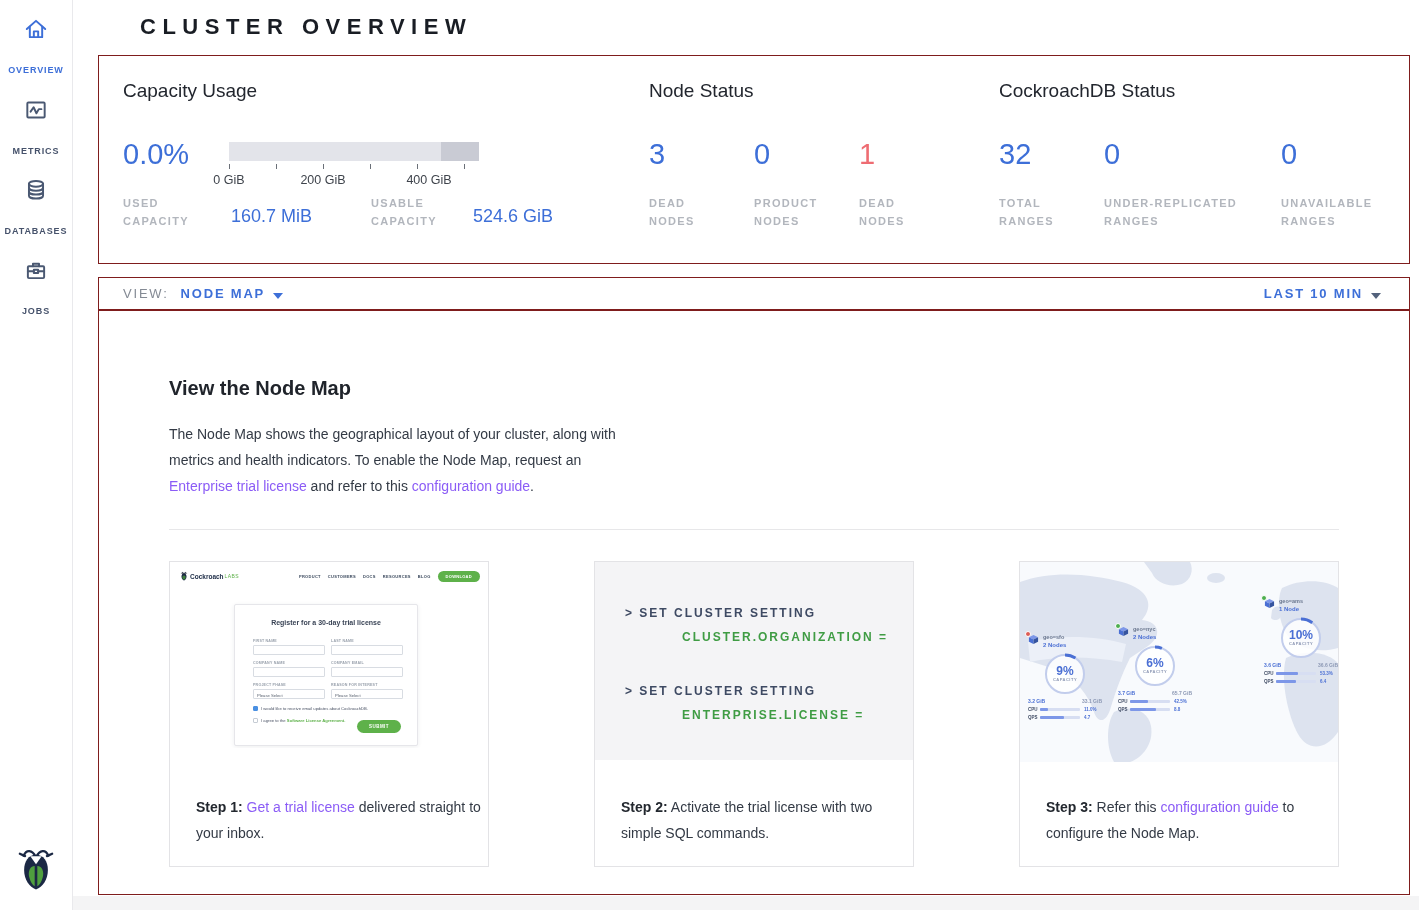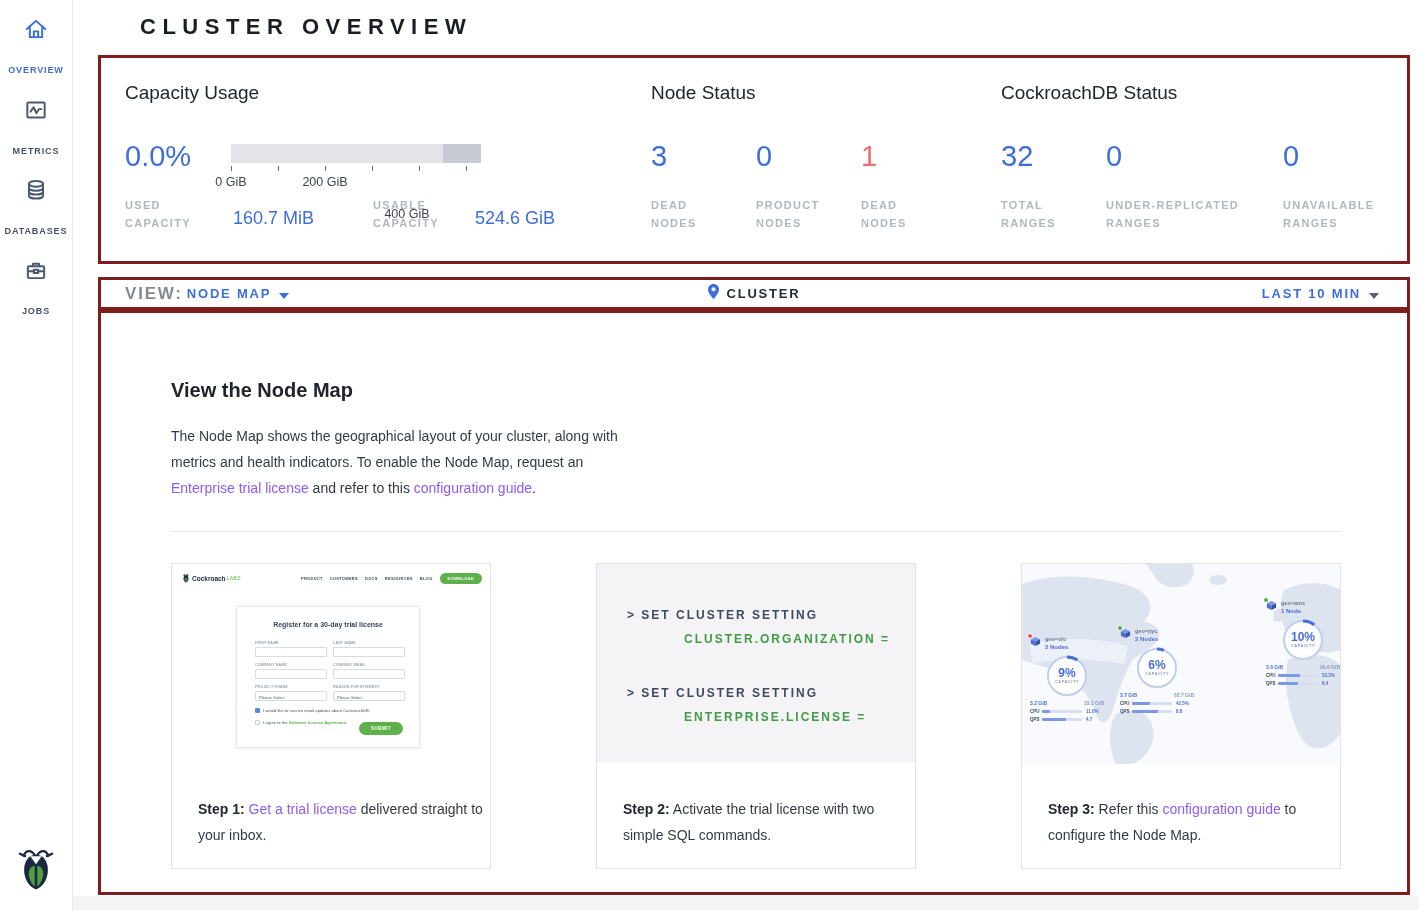--- a/index.html
+++ b/index.html
@@ -16,42 +16,42 @@
   .nav-item svg { display:block; }
   .nav-label { font-size:9px; font-weight:bold; letter-spacing:.9px; color:#46526b; margin-top:23px; }
   .nav-item.active .nav-label { color:#3d6fd8; }
   .side-logo { position:absolute; bottom:16px; left:50%; transform:translateX(-50%); cursor:pointer; }
 
   
   .content { position:absolute; left:73px; top:0; width:1346px; height:910px; background:#fff; }
   .page-title { position:absolute; left:25px; top:14px; font-size:22px; font-weight:600;
     letter-spacing:6.5px; color:#191d24; white-space:nowrap;margin-left:42px; }
 
-  .card { background:#fff; border:3px solid #7f1d1d; position:absolute; }
+  .card { background:#fff; border:1px solid #7f1d1d; position:absolute; }
 
   
   .stats-card { left:25px; top:55px; width:1312px; height:209px; }
   .sec-title { position:absolute; top:24px; font-size:19px; color:#22262e; font-weight:500; }
   .big-num { position:absolute; top:75px; font-size:29px; color:#3d6fd8;margin-top:7px; }
   .big-num.red { color:#ee6c72; }
   .stat-label { position:absolute; top:138px; font-size:11px; font-weight:bold;
     letter-spacing:1.3px; color:#b2b6bd; line-height:18px; }
   .stat-value { position:absolute; top:150px; font-size:18px; color:#3d6fd8; }
 
   .gauge { position:absolute; left:130px; top:86px; width:250px; height:19px; background:#e3e4ea; }
   .gauge-dark { position:absolute; left:212px; top:0; width:38px; height:19px; background:#c9cbd4; }
   .gauge-tick { position:absolute; top:108px; width:1px; height:5px; background:#6b7078; }
   .gauge-lbl { position:absolute; top:117px; width:60px; text-align:center;
     font-size:12.5px; color:#3f444c; }
 
   
   .viewbar { left:25px; top:277px; width:1312px; height:33px; display:flex; align-items:center; }
   .vb-left { display:flex; align-items:center; padding-left:24px; cursor:pointer; }
-  .vb-label { font-size:17px; letter-spacing:1.8px; color:#848a94; font-weight:bold; }
-  .vb-value { font-size:13px; letter-spacing:1.8px; color:#3d6fd8; font-weight:bold; margin-left:4px; }
+  .vb-label { font-size:13px; letter-spacing:1.8px; color:#848a94; font-weight:normal; }
+  .vb-value { font-size:13px; letter-spacing:1.8px; color:#3d6fd8; font-weight:bold; margin-left:12px; }
   .vb-center { position:absolute; left:0; right:0; display:flex; justify-content:center;
     align-items:center; pointer-events:none; }
   .vb-scope { font-size:13px; letter-spacing:1.8px; color:#242933; font-weight:bold; margin-left:8px; }
   .vb-right { margin-left:auto; display:flex; align-items:center; padding-right:28px; cursor:pointer; }
   .caret { margin-left:8px; display:inline-block; }
 
   
   .main-panel { left:25px; top:310px; width:1312px; height:585px; }
   .nm-heading { position:absolute; left:70px; top:66px; font-size:20px; font-weight:600; color:#20242b; }
   .nm-desc { position:absolute; left:70px; top:110px; width:462px; font-size:14px;
@@ -203,21 +203,21 @@
       <div class="gauge-dark"></div>
     </div>
     <div class="gauge-tick" style="left:130px;"></div>
     <div class="gauge-tick" style="left:177px;"></div>
     <div class="gauge-tick" style="left:224px;"></div>
     <div class="gauge-tick" style="left:271px;"></div>
     <div class="gauge-tick" style="left:318px;"></div>
     <div class="gauge-tick" style="left:365px;"></div>
     <div class="gauge-lbl" style="left:100px;">0 GiB</div>
     <div class="gauge-lbl" style="left:194px;">200 GiB</div>
-    <div class="gauge-lbl" style="left:276px;margin-top:32px;">400 GiB</div>
+    <div class="gauge-lbl" style="left:300px;">400 GiB</div>
 
     <div class="stat-label" style="left:24px;">
       <div>USED</div>
         <div>CAPACITY</div>
     </div>
     <div class="stat-value" style="left:132px;">160.7 MiB</div>
     <div class="stat-label" style="left:272px;">
       <div>USABLE</div>
         <div>CAPACITY</div>
     </div>
@@ -260,29 +260,20 @@
 
   <div class="card viewbar">
     <div class="vb-left">
       <span class="vb-label">VIEW:</span>
       <span class="vb-value">NODE MAP</span>
       <span class="caret">
         <svg width="10" height="6" viewBox="0 0 10 6">
             <polygon points="0,0 10,0 5,6" fill="#3d6fd8"></polygon>
           </svg>
       </span>
-    </div>
-    <div class="vb-center">
-      <span>
-        <svg width="11" height="15" viewBox="0 0 11 15">
-          <path d="M5.5 0 C2.4 0 0 2.4 0 5.4 C0 9.4 5.5 15 5.5 15 C5.5 15 11 9.4 11 5.4 C11 2.4 8.6 0 5.5 0 Z" fill="#3d6fd8"></path>
-          <circle cx="5.5" cy="5.2" r="2" fill="#ffffff"></circle>
-        </svg>
-      </span>
-      <span class="vb-scope">CLUSTER</span>
     </div>
     <div class="vb-right">
       <span class="vb-value" style="margin-left:0;">LAST 10 MIN</span>
       <span class="caret">
         <svg width="10" height="6" viewBox="0 0 10 6">
             <polygon points="0,0 10,0 5,6" fill="#53627c"></polygon>
           </svg>
       </span>
     </div>
   </div>

